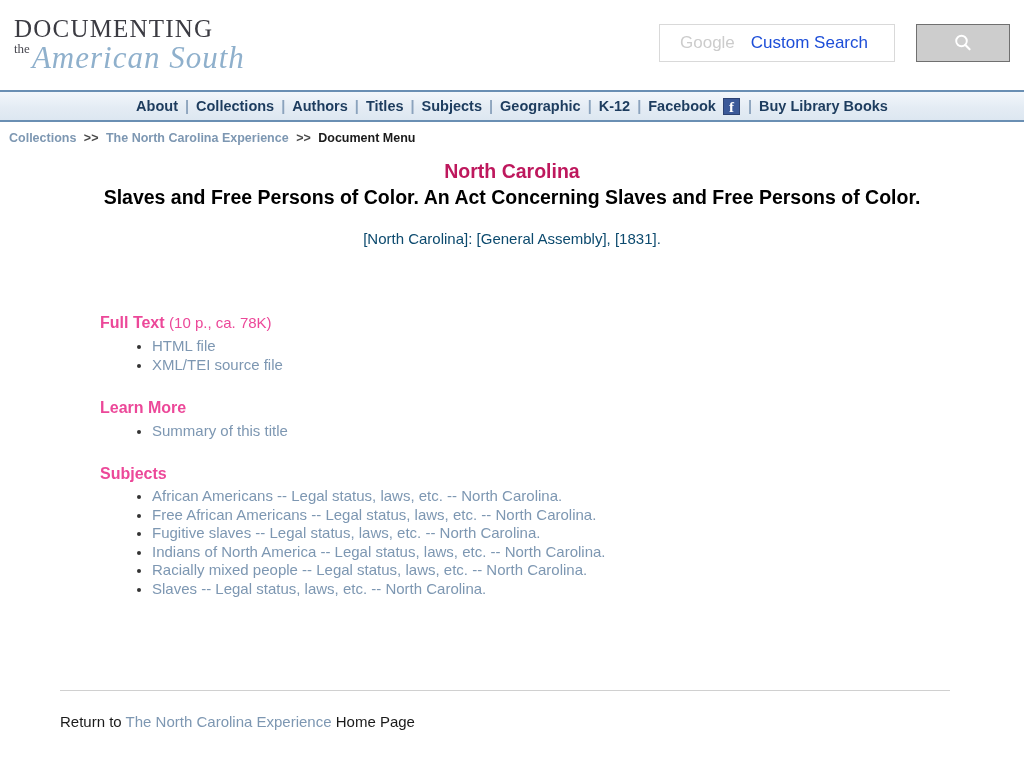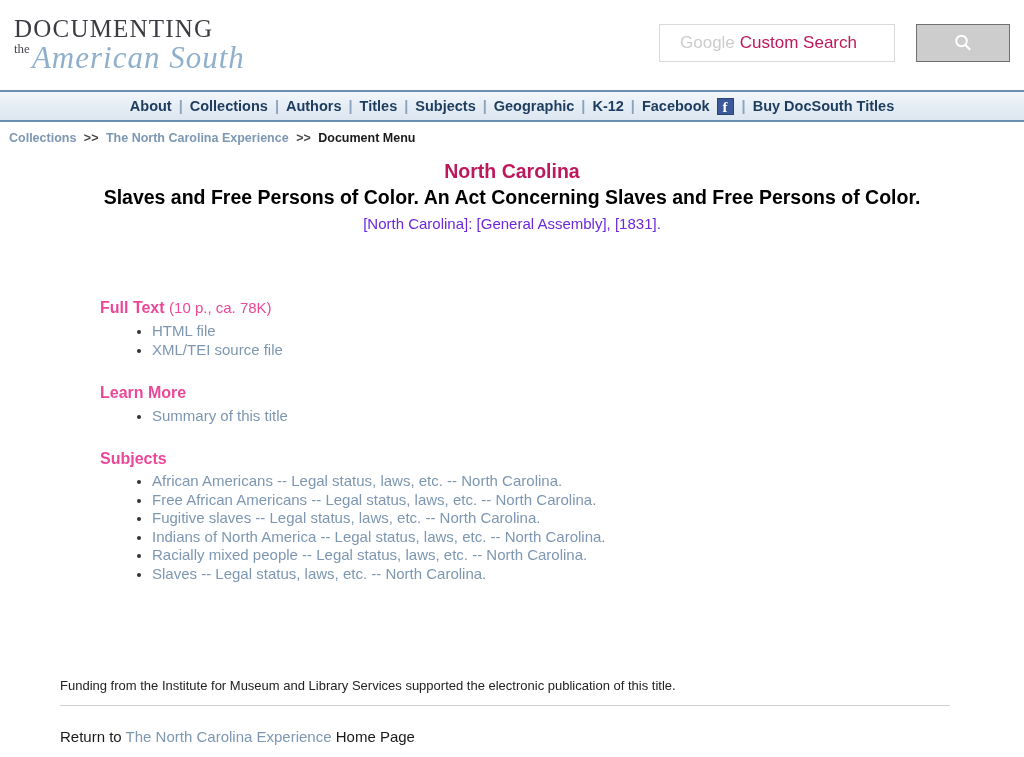--- a/index.html
+++ b/index.html
@@ -71,21 +71,21 @@
     box-sizing: border-box;
     border: 1px solid #d9d9d9;
     background: #ffffff;
     display: flex;
     align-items: center;
     padding-left: 20px;
     font-size: 17px;
     cursor: text;
   }
   .search-ph-google { color: #cccccc; }
-  .search-ph-rest { color: #be185d; margin-left: 5px; }
+  .search-ph-rest { color: #1d4ed8; margin-left: 16px; }
 
   .search-btn {
     width: 94px;
     height: 38px;
     margin-left: 21px;
     box-sizing: border-box;
     background: #cdcdcd;
     border: 1px solid #707070;
     display: flex;
     align-items: center;
@@ -156,23 +156,23 @@
     color: #be185d;
     line-height: 26px;
   }
   .title-sub {
     font-size: 19.5px;
     font-weight: bold;
     color: #000000;
     line-height: 26px;
   }
   .title-imprint {
-    margin-top: 5px;
-    font-size: 15px;
-    color: #6d28d9;
+    margin-top: 20px;
+    font-size: 15px;
+    color: #0c4a6e;
     font-weight: normal;
   }
 
   
   .content {
     margin-top: 67px;
     padding-left: 100px;
   }
   .section { margin-bottom: 25px; }
   .section-head {
@@ -268,21 +268,21 @@
     <span class="nav-sep">|</span>
     <span class="nav-item">Subjects</span>
     <span class="nav-sep">|</span>
     <span class="nav-item">Geographic</span>
     <span class="nav-sep">|</span>
     <span class="nav-item">K-12</span>
     <span class="nav-sep">|</span>
     <span class="nav-item">Facebook</span>
     <span class="fb-icon">f</span>
     <span class="nav-sep">|</span>
-    <span class="nav-item">Buy DocSouth Titles</span>
+    <span class="nav-item">Buy Library Books</span>
   </div>
 </div>
 
 <div class="breadcrumb">
   <span class="crumb-link">Collections</span>
   <span class="crumb-sep">&gt;&gt;</span>
   <span class="crumb-link">The North Carolina Experience</span>
   <span class="crumb-sep">&gt;&gt;</span>
   <span class="crumb-current">Document Menu</span>
 </div>
@@ -321,20 +321,19 @@
       <li><span class="doc-link">Fugitive slaves -- Legal status, laws, etc. -- North Carolina.</span></li>
       <li><span class="doc-link">Indians of North America -- Legal status, laws, etc. -- North Carolina.</span></li>
       <li><span class="doc-link">Racially mixed people -- Legal status, laws, etc. -- North Carolina.</span></li>
       <li><span class="doc-link">Slaves -- Legal status, laws, etc. -- North Carolina.</span></li>
     </ul>
   </div>
 
 </div>
 
 <div class="footer">
-  <div class="funding">Funding from the Institute for Museum and Library Services supported the electronic publication of this title.</div>
   <hr class="footer-rule">
   <div class="return-line">
     <span>Return to</span>
     <span class="return-link">The North Carolina Experience</span>
     <span>Home Page</span>
   </div>
 </div>
 
 </body></html>

